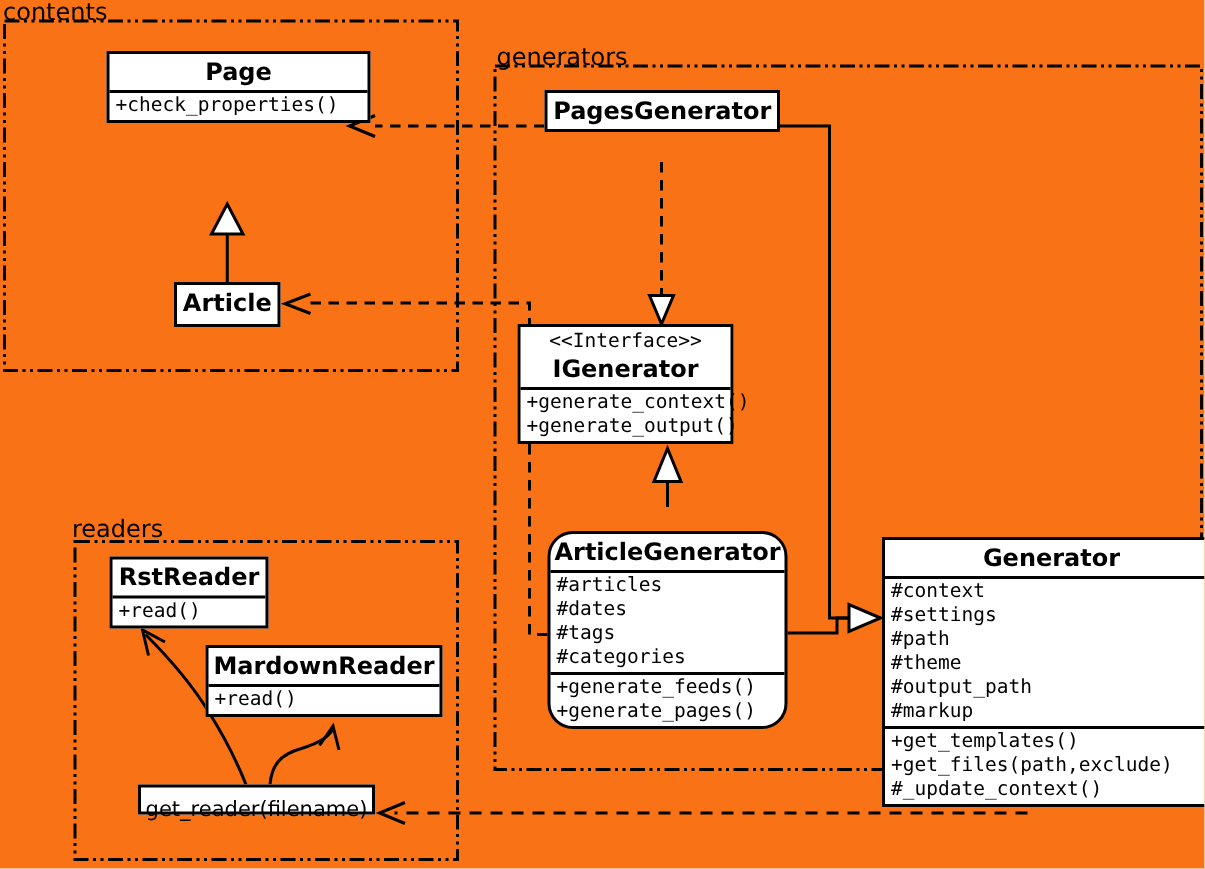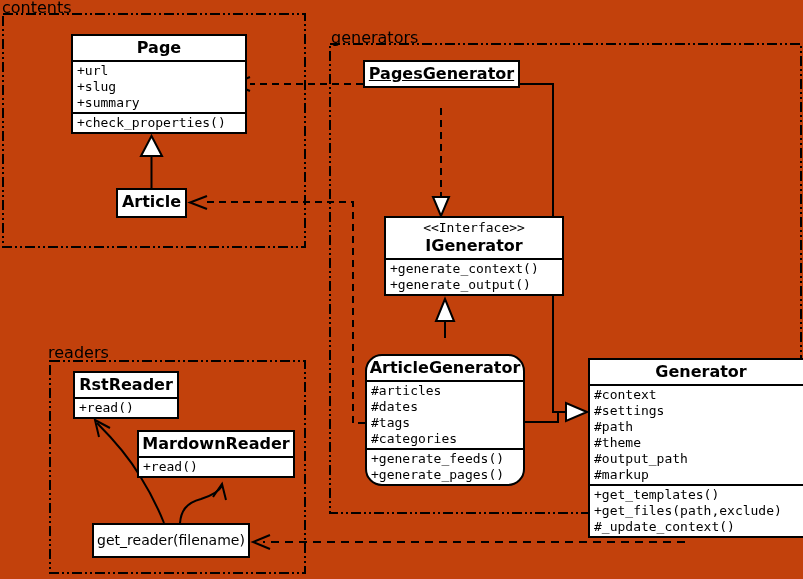--- a/index.html
+++ b/index.html
@@ -1,27 +1,27 @@
 <!DOCTYPE html>
 <html><head>
 <meta charset="utf-8">
 <style>
   html,body{margin:0;padding:0;background:#fff;}
-  #stage{position:relative;width:803px;height:579px;background:#c2410c;overflow:hidden;
+  #stage{position:relative;width:803px;height:579px;background:#f97316;overflow:hidden;
          font-family:"DejaVu Sans",sans-serif;color:#000;}
   #edges{position:absolute;left:0;top:0;z-index:0;}
   .pkg-label{position:absolute;z-index:2;font:16px "DejaVu Sans",sans-serif;white-space:nowrap;}
   .ubox{position:absolute;z-index:1;background:#fff;border:2px solid #000;box-sizing:border-box;}
   .utitle{font:bold 16px "DejaVu Sans",sans-serif;line-height:24px;text-align:center;white-space:nowrap;}
   .uhead{text-align:center;padding:2px 0;}
   .ustereo{font:13px "DejaVu Sans Mono",monospace;line-height:16px;}
   .uname{font:bold 16px "DejaVu Sans",sans-serif;line-height:20px;}
   .usec{border-top:2px solid #000;padding:1px 0 1px 4px;}
   .uline{font:13px "DejaVu Sans Mono",monospace;line-height:16px;white-space:pre;}
-  .fnbox{font:14px "DejaVu Sans",sans-serif;line-height:31px;text-align:center;height:35px;}
+  .fnbox{font:14px "DejaVu Sans",sans-serif;line-height:31px;text-align:center;height:20px;}
 </style>
 </head>
 <body>
 
 <div id="stage">
 
   <svg id="edges" width="803" height="579" viewBox="0 0 803 579">
 
     <rect x="3" y="14" width="302" height="233" fill="none" stroke="#000" stroke-width="2" stroke-dasharray="10 3 2 3 2 3"></rect>
     <rect x="330" y="44" width="471" height="469" fill="none" stroke="#000" stroke-width="2" stroke-dasharray="10 3 2 3 2 3"></rect>
@@ -77,38 +77,33 @@
     </g>
   </svg>
 
   <div class="pkg-label" style="left:2px;top:-2px;">contents</div>
   <div class="pkg-label" style="left:331px;top:28px;">generators</div>
   <div class="pkg-label" style="left:48px;top:343px;">readers</div>
 
   <div class="ubox" style="left:71px;top:34px;width:176px;">
     <div class="utitle">Page</div>
     <div class="usec">
-      <div class="uline">+url</div>
-      <div class="uline">+slug</div>
-      <div class="uline">+summary</div>
-    </div>
-    <div class="usec">
       <div class="uline">+check_properties()</div>
     </div>
   </div>
 
   <div class="ubox" style="left:116px;top:188px;width:71px;height:30px;">
     <div class="utitle">Article</div>
   </div>
 
-  <div class="ubox" style="left:363px;top:60px;width:157px;text-decoration:underline;">
+  <div class="ubox" style="left:363px;top:60px;width:157px;">
     <div class="utitle">PagesGenerator</div>
   </div>
 
-  <div class="ubox" style="left:384px;top:216px;width:180px;">
+  <div class="ubox" style="left:345px;top:216px;width:144px;">
     <div class="uhead">
       <div class="ustereo">&lt;&lt;Interface&gt;&gt;</div>
       <div class="uname">IGenerator</div>
     </div>
     <div class="usec">
       <div class="uline">+generate_context()</div>
       <div class="uline">+generate_output()</div>
     </div>
   </div>
 

